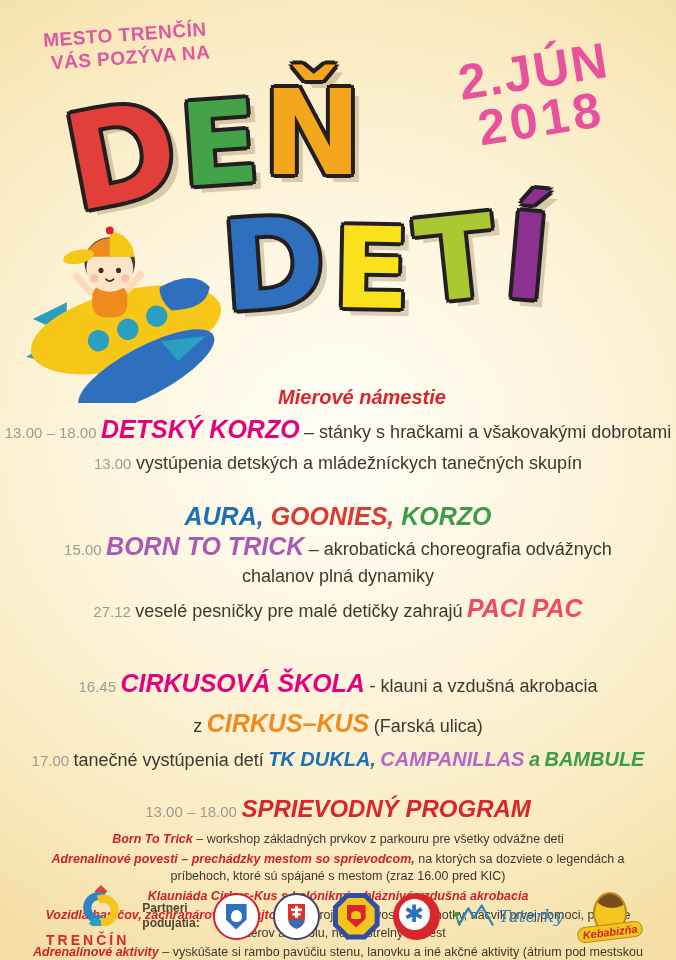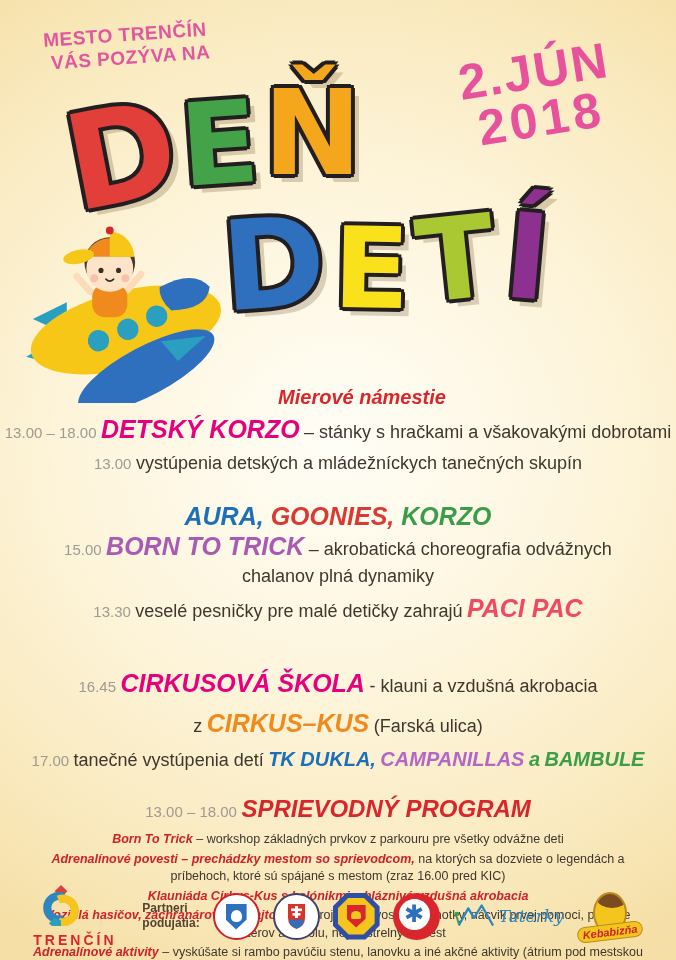--- a/index.html
+++ b/index.html
@@ -50,21 +50,21 @@
   .t-name-sm{ font-weight:bold; font-style:italic; font-size:20px; }
   
   .program{ margin-top:14px; }
   .program-heading{ line-height:34px; margin-bottom:2px; }
   .program-title{ color:#d9262c; font-weight:bold; font-style:italic; font-size:24px;text-align:right; }
   .p-item{ width:630px; margin:0 auto; font-size:12.5px; line-height:1.4; margin-bottom:2px; color:#3f372e; }
   .p-lead{ color:#cc2229; font-weight:bold; font-style:italic; }
   
   .footer{ position:absolute; left:0; right:0; bottom:12px; display:flex;
     align-items:center; justify-content:center; gap:13px; }
-  .city-logo{ text-align:left; width:96px; }
+  .city-logo{ text-align:right; width:96px; }
   .city-name{ color:#d9262c; font-weight:bold; font-size:14px; letter-spacing:3px; margin-top:2px; }
   .partners-label{ font-size:12px; font-weight:bold; color:#54432f; text-align:left; line-height:1.25; }
   .badge{ width:47px; height:47px; border-radius:50%; position:relative; flex:0 0 auto; }
   .badge-mp{ background:#fff; border:2px solid #cc2229; }
   .badge-mp .shield{ position:absolute; left:11px; top:9px; width:21px; height:26px; background:#2e6fbe;
     clip-path:polygon(0 0,100% 0,100% 62%,50% 100%,0 62%); }
   .badge-mp .shield::after{ content:""; position:absolute; left:5px; top:6px; width:11px; height:12px;
     background:#fff; border-radius:50% 50% 40% 40%; }
   .badge-pz{ background:#fff; border:2px solid #41416b; }
   .badge-zzs{ background:#d9262c; }
@@ -172,21 +172,21 @@
       <span style="color: rgb(60, 157, 73);">KORZO</span>
     </div>
 
     <div class="row row-btt">
       <span class="t-time">15.00</span>
       <span class="t-name c-purple">BORN TO TRICK</span>
       <span class="t-desc">– akrobatická choreografia odvážnych chalanov plná dynamiky</span>
     </div>
 
     <div class="row row-paci">
-      <span class="t-time">13.30</span>
+      <span class="t-time">27.12</span>
       <span class="t-desc">veselé pesničky pre malé detičky zahrajú</span>
       <span class="t-name c-paci">PACI PAC</span>
     </div>
 
     <div class="row row-cirkusova">
       <span class="t-time">16.45</span>
       <span class="t-name c-magenta">CIRKUSOVÁ ŠKOLA</span>
       <span class="t-desc">- klauni a vzdušná akrobacia</span>
     </div>
 

